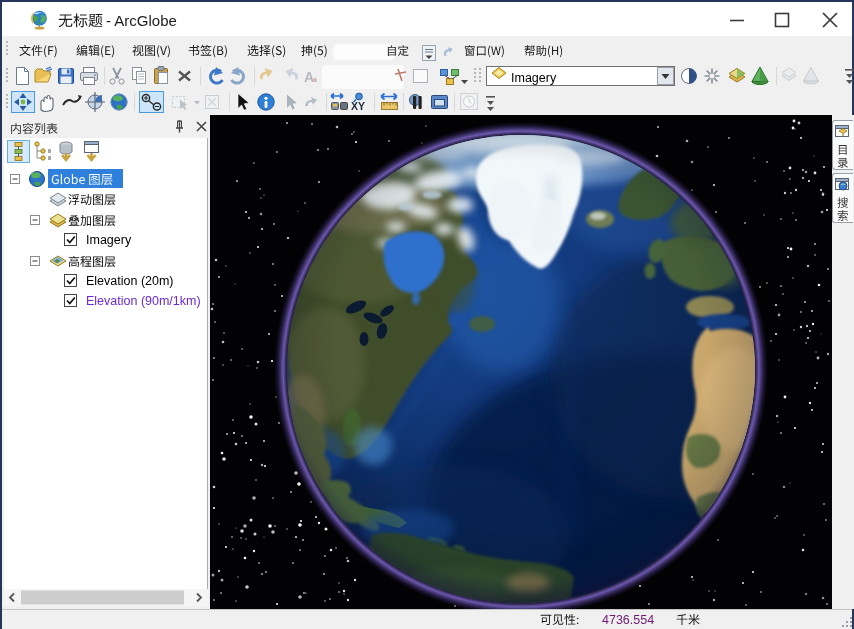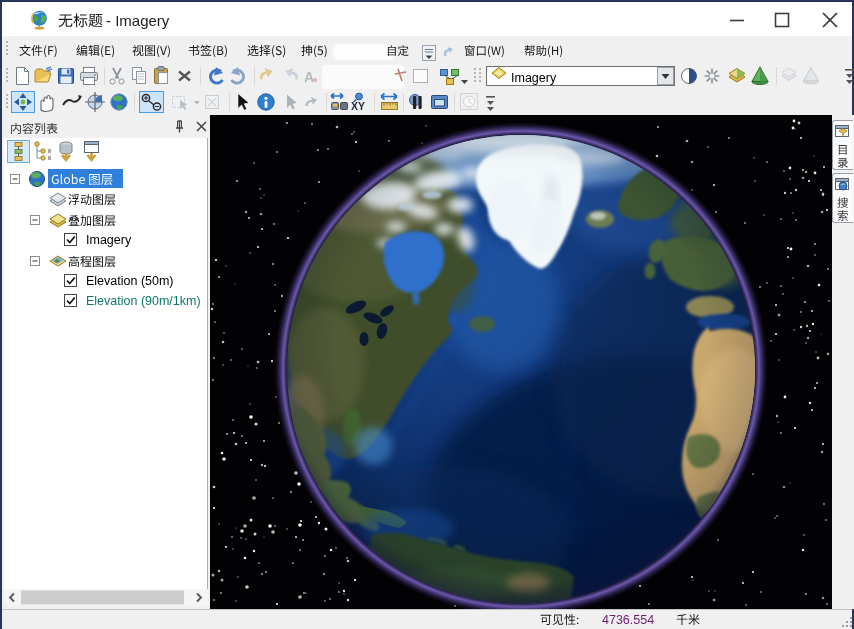--- a/index.html
+++ b/index.html
@@ -16,21 +16,21 @@
 <path d="M10.5,5.2 Q13.5,4.4 15.5,6.5 Q16.3,9 14.5,11.5 Q12,13.5 10.8,12 Q9.5,10 11.5,8.5 Q12.5,7 10.5,5.2Z" fill="#57b05c"></path>
 <path d="M7,12.5 Q9,11.8 11,13.2 Q9.5,14.8 7.8,14.2 Q6.8,13.5 7,12.5Z" fill="#3f9a44"></path>
 <path d="M2.2,8.2 A7.4,7.4 0 0,0 9.5,15.6 A9,9.5 0 0,1 2.2,8.2Z" fill="#1b5fa8" opacity=".6"></path>
 <path d="M3,2.8 A8.6,8.6 0 0,0 2.8,13.8 L4,12.6 A7.2,7.2 0 0,1 4.1,3.9 Z" fill="#e3b84d"></path>
 </svg>
     <svg style="position:absolute;left:56px;top:8px;" width="47" height="21" viewBox="0 0 47 21">
       <g transform="translate(0,16) scale(0.015000)">
         <path d="M114 -773V-699H446C443 -628 440 -552 428 -477H52V-404H414C373 -232 276 -71 39 19C58 34 80 61 90 80C348 -23 448 -208 490 -404H511V-60C511 31 539 57 643 57C664 57 807 57 830 57C926 57 950 15 960 -145C938 -150 905 -163 887 -177C882 -40 874 -17 825 -17C794 -17 674 -17 650 -17C599 -17 589 -24 589 -60V-404H951V-477H503C514 -552 519 -627 521 -699H894V-773Z M1466 -764V-693H1902V-764ZM1779 -325C1826 -225 1873 -95 1888 -16L1957 -41C1940 -120 1892 -247 1843 -345ZM1491 -342C1465 -236 1420 -129 1364 -57C1381 -49 1411 -28 1425 -18C1479 -94 1529 -211 1560 -327ZM1422 -525V-454H1636V-18C1636 -5 1632 -1 1617 0C1604 0 1557 1 1505 -1C1515 22 1526 54 1529 76C1599 76 1645 74 1674 62C1703 49 1712 26 1712 -17V-454H1956V-525ZM1202 -840V-628H1049V-558H1186C1153 -434 1088 -290 1024 -215C1038 -196 1058 -165 1066 -145C1116 -209 1165 -314 1202 -422V79H1277V-444C1311 -395 1351 -333 1368 -301L1412 -360C1392 -388 1306 -498 1277 -531V-558H1408V-628H1277V-840Z M2176 -615H2380V-539H2176ZM2176 -743H2380V-668H2176ZM2108 -798V-484H2450V-798ZM2695 -530C2688 -271 2668 -143 2458 -77C2471 -65 2488 -42 2494 -27C2722 -103 2751 -248 2758 -530ZM2730 -186C2793 -141 2870 -75 2908 -33L2954 -79C2914 -120 2835 -183 2774 -226ZM2124 -302C2119 -157 2100 -37 2033 41C2049 49 2077 68 2088 78C2125 30 2149 -28 2164 -98C2254 35 2401 58 2614 58H2936C2940 39 2952 9 2963 -6C2905 -4 2660 -4 2615 -4C2495 -5 2395 -11 2317 -43V-186H2483V-244H2317V-351H2501V-410H2049V-351H2252V-81C2222 -105 2197 -136 2178 -176C2183 -214 2186 -255 2188 -298ZM2540 -636V-215H2603V-579H2841V-219H2907V-636H2719C2731 -664 2744 -699 2757 -733H2955V-794H2499V-733H2681C2672 -700 2661 -664 2650 -636Z" fill="#1c1c1c"></path>
       </g>
     </svg>
-    <div class="abs" style="left:104px;top:10px;font-size:15px;color:#1c1c1c;">- Imagery</div>
+    <div class="abs" style="left:104px;top:10px;font-size:15px;color:#1c1c1c;">- ArcGlobe</div>
     <svg class="abs" style="left:720px;top:6px" width="125" height="24" viewBox="0 0 125 24">
 <line x1="8" y1="12.5" x2="22" y2="12.5" stroke="#3c3c3c" stroke-width="1.6"></line>
 <rect x="53.5" y="5.5" width="13" height="13" fill="none" stroke="#3c3c3c" stroke-width="1.6"></rect>
 <line x1="101" y1="5" x2="115" y2="19" stroke="#3c3c3c" stroke-width="1.7"></line>
 <line x1="115" y1="5" x2="101" y2="19" stroke="#3c3c3c" stroke-width="1.7"></line>
 </svg>
     <div class="abs" style="left:0;top:34px;width:850px;height:27px;background:#f0f0f0;"></div>
     <svg class="abs" style="left:3px;top:38px" width="4" height="19">
       <path d="M1,1h2v2h-2z M1,5h2v2h-2z M1,9h2v2h-2z M1,13h2v2h-2z" fill="#b5b5b5"></path>
     </svg>
@@ -372,22 +372,22 @@
       <g transform="translate(0,13) scale(0.012000)">
         <path d="M248 -720C319 -709 388 -697 453 -683C364 -663 266 -650 174 -643C184 -631 195 -611 200 -596C317 -607 442 -627 551 -660C631 -640 701 -618 754 -596L797 -636C751 -654 694 -671 631 -688C698 -715 755 -749 796 -792L758 -817L747 -815H211V-764H679C642 -742 598 -724 549 -708C464 -728 371 -745 281 -757ZM84 -377V-242H154V-326H846V-242H919V-377H869L916 -415C882 -434 839 -453 791 -471C841 -499 883 -534 912 -576L872 -598L860 -596H522V-548H812C789 -528 759 -510 727 -494C676 -512 622 -528 570 -541L533 -504C576 -493 618 -480 659 -466C606 -448 549 -434 494 -426C506 -415 521 -395 528 -381C596 -395 666 -414 729 -441C783 -420 831 -398 866 -377H100C168 -391 237 -411 299 -440C347 -419 389 -398 421 -378L469 -416C439 -434 400 -453 357 -471C404 -500 444 -535 471 -578L432 -598L421 -596H102V-548H375C354 -528 327 -510 297 -495C252 -512 204 -528 157 -541L121 -505C159 -493 197 -480 234 -466C180 -446 121 -431 63 -422C74 -411 88 -390 94 -377ZM296 -139H698V-91H296ZM296 -184V-231H698V-184ZM296 -47H698V3H296ZM225 -280V3H57V58H945V3H772V-280Z M1572 -716V65H1644V-9H1838V57H1913V-716ZM1644 -81V-643H1838V-81ZM1195 -827 1194 -650H1053V-577H1192C1185 -325 1154 -103 1028 29C1047 41 1074 64 1086 81C1221 -66 1256 -306 1265 -577H1417C1409 -192 1400 -55 1379 -26C1370 -13 1360 -9 1345 -10C1327 -10 1284 -10 1237 -14C1250 7 1257 39 1259 61C1304 64 1350 65 1378 61C1407 57 1426 48 1444 22C1475 -21 1482 -167 1490 -612C1490 -623 1490 -650 1490 -650H1267L1269 -827Z M2375 -279C2455 -262 2557 -227 2613 -199L2644 -250C2588 -276 2487 -309 2407 -325ZM2275 -152C2413 -135 2586 -95 2682 -61L2715 -117C2618 -149 2445 -188 2310 -203ZM2084 -796V80H2156V38H2842V80H2917V-796ZM2156 -29V-728H2842V-29ZM2414 -708C2364 -626 2278 -548 2192 -497C2208 -487 2234 -464 2245 -452C2275 -472 2306 -496 2337 -523C2367 -491 2404 -461 2444 -434C2359 -394 2263 -364 2174 -346C2187 -332 2203 -303 2210 -285C2308 -308 2413 -345 2508 -396C2591 -351 2686 -317 2781 -296C2790 -314 2809 -340 2823 -353C2735 -369 2647 -396 2569 -432C2644 -481 2707 -538 2749 -606L2706 -631L2695 -628H2436C2451 -647 2465 -666 2477 -686ZM2378 -563 2385 -570H2644C2608 -531 2560 -496 2506 -465C2455 -494 2411 -527 2378 -563Z M3304 -456V-389H3873V-456ZM3209 -727H3811V-607H3209ZM3133 -792V-499C3133 -340 3124 -117 3031 40C3050 47 3083 66 3098 78C3195 -86 3209 -331 3209 -499V-542H3886V-792ZM3288 64C3319 52 3367 48 3803 19C3818 45 3832 70 3842 89L3911 55C3877 -6 3806 -112 3751 -189L3686 -162C3712 -126 3740 -83 3766 -41L3380 -18C3433 -74 3487 -145 3533 -218H3943V-284H3239V-218H3438C3394 -142 3338 -72 3320 -52C3298 -27 3278 -9 3261 -6C3270 13 3283 49 3288 64Z" fill="#111"></path>
       </g>
     </svg>
     <svg style="position:absolute;left:66px;top:251px;" width="50" height="17" viewBox="0 0 50 17">
       <g transform="translate(0,13) scale(0.012000)">
         <path d="M286 -559H719V-468H286ZM211 -614V-413H797V-614ZM441 -826 470 -736H59V-670H937V-736H553C542 -768 527 -810 513 -843ZM96 -357V79H168V-294H830V1C830 12 825 16 813 16C801 16 754 17 711 15C720 31 731 54 735 72C799 72 842 72 869 63C896 53 905 37 905 0V-357ZM281 -235V21H352V-29H706V-235ZM352 -179H638V-85H352Z M1532 -733H1834V-549H1532ZM1462 -798V-484H1907V-798ZM1448 -209V-144H1644V-13H1381V53H1963V-13H1718V-144H1919V-209H1718V-330H1941V-396H1425V-330H1644V-209ZM1361 -826C1287 -792 1155 -763 1043 -744C1052 -728 1062 -703 1065 -687C1112 -693 1162 -702 1212 -712V-558H1049V-488H1202C1162 -373 1093 -243 1028 -172C1041 -154 1059 -124 1067 -103C1118 -165 1171 -264 1212 -365V78H1286V-353C1320 -311 1360 -257 1377 -229L1422 -288C1402 -311 1315 -401 1286 -426V-488H1411V-558H1286V-729C1333 -740 1377 -753 1413 -768Z M2375 -279C2455 -262 2557 -227 2613 -199L2644 -250C2588 -276 2487 -309 2407 -325ZM2275 -152C2413 -135 2586 -95 2682 -61L2715 -117C2618 -149 2445 -188 2310 -203ZM2084 -796V80H2156V38H2842V80H2917V-796ZM2156 -29V-728H2842V-29ZM2414 -708C2364 -626 2278 -548 2192 -497C2208 -487 2234 -464 2245 -452C2275 -472 2306 -496 2337 -523C2367 -491 2404 -461 2444 -434C2359 -394 2263 -364 2174 -346C2187 -332 2203 -303 2210 -285C2308 -308 2413 -345 2508 -396C2591 -351 2686 -317 2781 -296C2790 -314 2809 -340 2823 -353C2735 -369 2647 -396 2569 -432C2644 -481 2707 -538 2749 -606L2706 -631L2695 -628H2436C2451 -647 2465 -666 2477 -686ZM2378 -563 2385 -570H2644C2608 -531 2560 -496 2506 -465C2455 -494 2411 -527 2378 -563Z M3304 -456V-389H3873V-456ZM3209 -727H3811V-607H3209ZM3133 -792V-499C3133 -340 3124 -117 3031 40C3050 47 3083 66 3098 78C3195 -86 3209 -331 3209 -499V-542H3886V-792ZM3288 64C3319 52 3367 48 3803 19C3818 45 3832 70 3842 89L3911 55C3877 -6 3806 -112 3751 -189L3686 -162C3712 -126 3740 -83 3766 -41L3380 -18C3433 -74 3487 -145 3533 -218H3943V-284H3239V-218H3438C3394 -142 3338 -72 3320 -52C3298 -27 3278 -9 3261 -6C3270 13 3283 49 3288 64Z" fill="#111"></path>
       </g>
     </svg>
     <div class="abs" style="left:84px;top:231px;font-size:12.5px;color:#000;">Imagery</div>
-    <div class="abs" style="left:84px;top:272px;font-size:12.5px;color:#000;">Elevation (50m)</div>
-    <div class="abs" style="left:84px;top:292px;width:122px;overflow:hidden;font-size:12.5px;color:#0f766e;white-space:nowrap;">Elevation (90m/1km)</div>
+    <div class="abs" style="left:84px;top:272px;font-size:12.5px;color:#000;">Elevation (20m)</div>
+    <div class="abs" style="left:84px;top:292px;width:122px;overflow:hidden;font-size:12.5px;color:#6d28d9;white-space:nowrap;">Elevation (90m/1km)</div>
     <svg class="abs" style="left:62px;top:231px" width="14" height="14" viewBox="0 0 14 14">
       <rect x="0.5" y="0.5" width="12" height="12" fill="#fff" stroke="#444"></rect>
       <path d="M3,6.5 l2.8,3 l5,-6" stroke="#111" stroke-width="1.7" fill="none"></path>
     </svg>
     <svg class="abs" style="left:62px;top:272px" width="14" height="14" viewBox="0 0 14 14">
       <rect x="0.5" y="0.5" width="12" height="12" fill="#fff" stroke="#444"></rect>
       <path d="M3,6.5 l2.8,3 l5,-6" stroke="#111" stroke-width="1.7" fill="none"></path>
     </svg>
     <svg class="abs" style="left:62px;top:292px" width="14" height="14" viewBox="0 0 14 14">
       <rect x="0.5" y="0.5" width="12" height="12" fill="#fff" stroke="#444"></rect>

